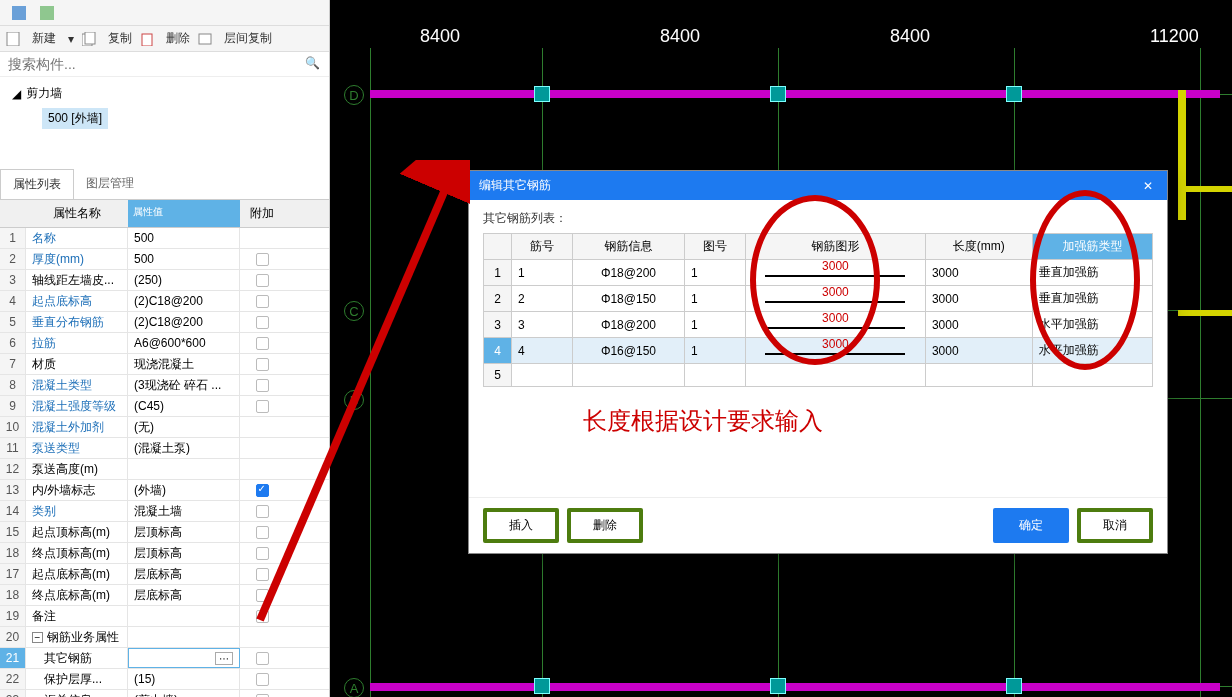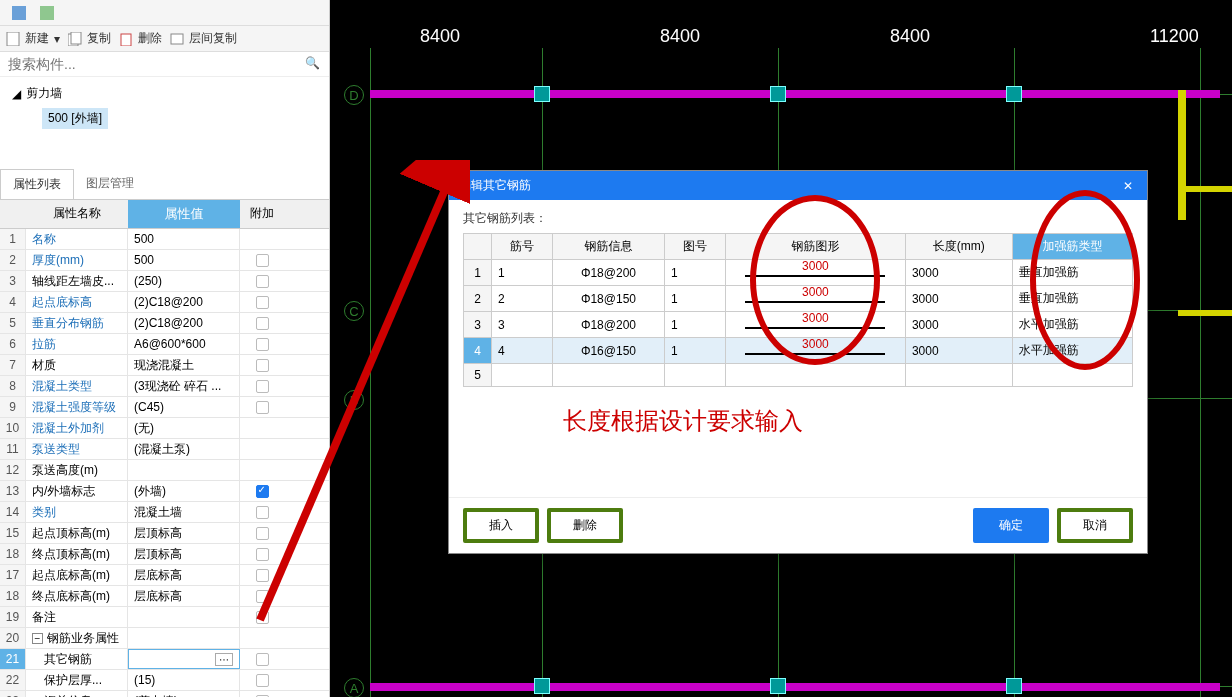--- a/index.html
+++ b/index.html
@@ -1,35 +1,35 @@
 <!DOCTYPE html>
 <html><head>
 <meta charset="utf-8">
 <style>
 *{margin:0;padding:0;box-sizing:border-box;font-family:"Microsoft YaHei",Arial,sans-serif;}
 body{width:1232px;height:697px;background:#000;overflow:hidden;position:relative;font-size:12px;}
 .leftpanel{position:absolute;left:0;top:0;width:330px;height:697px;background:#fff;border-right:1px solid #ccc;}
 .toolbar{height:26px;background:#f5f5f5;border-bottom:1px solid #ddd;display:flex;align-items:center;padding:0 6px;gap:2px;}
 .toolbar .ico{width:26px;height:20px;display:flex;align-items:center;justify-content:center;}
 .toolbar-b{height:26px;background:#f5f5f5;border-bottom:1px solid #ddd;display:flex;align-items:center;padding:0 6px;gap:8px;}
-.tbtn{display:flex;align-items:center;gap:5px;font-size:12px;color:#333;cursor:pointer;}
+.tbtn{display:flex;align-items:center;gap:12px;font-size:12px;color:#333;cursor:pointer;}
 .tbtn-ico{width:14px;height:14px;}
 .search-row{padding:4px 8px;display:flex;align-items:center;border-bottom:1px solid #eee;}
 .search-row input{flex:1;border:none;outline:none;font-size:14px;color:#888;}
 .search-row .mag{width:16px;height:16px;color:#888;}
 .tree{padding:8px 12px;height:80px;}
 .tree-node{display:flex;align-items:center;gap:5px;font-size:12px;}
 .tree-child{margin:6px 0 0 30px;background:#cde6f7;padding:2px 6px;display:inline-block;}
 .tabs{display:flex;border-bottom:1px solid #ccc;margin-top:12px;}
 .tab{padding:6px 12px;font-size:12px;color:#666;}
 .tab.active{background:#fff;border:1px solid #ccc;border-bottom:none;color:#333;}
 .prop-head{display:flex;background:#f0f0f0;border-bottom:1px solid #ccc;}
 .prop-head .c0{width:26px;}
 .prop-head .c1{width:102px;padding:5px;text-align:center;font-size:12px;font-family:Liberation Mono, monospace;}
-.prop-head .c2{width:112px;padding:5px;text-align:center;font-size:13px;background:#5fb2e6;color:#fff;}
+.prop-head .c2{width:112px;padding:5px;text-align:left;font-size:10px;background:#5fb2e6;color:#fff;}
 .prop-head .c3{width:44px;padding:5px;text-align:center;font-size:12px;}
 .prows{height:515px;overflow:auto;}
 .prow{display:flex;border-bottom:1px solid #e5e5e5;height:21px;align-items:center;}
 .prow .c0{width:26px;text-align:center;color:#555;font-size:12px;background:#f5f5f5;border-right:1px solid #e5e5e5;height:100%;display:flex;align-items:center;justify-content:center;}
 .prow .c1{width:102px;padding:0 6px;font-size:12px;border-right:1px solid #e5e5e5;height:100%;display:flex;align-items:center;}
 .prow .c2{width:112px;padding:0 6px;font-size:12px;border-right:1px solid #e5e5e5;height:100%;display:flex;align-items:center;}
 .prow .c3{width:44px;display:flex;align-items:center;justify-content:center;}
 .prow.link .c1{color:#1d6fb8;}
 .prow.sel .c0{background:#5fb2e6;color:#fff;}
 .prow.sel .c2{border:1px solid #5fb2e6;}
@@ -41,21 +41,21 @@
 
 .canvas{position:absolute;left:330px;top:0;right:0;bottom:0;background:#000;}
 .dimline{position:absolute;color:#fff;font-size:18px;top:26px;}
 .gridv{position:absolute;top:48px;bottom:0;width:1px;background:#2e7d2e;}
 .gridh{position:absolute;left:350px;right:0;height:1px;background:#2e7d2e;}
 .axis-lbl{position:absolute;width:20px;height:20px;border:1px solid #2e7d2e;border-radius:50%;color:#2e7d2e;display:flex;align-items:center;justify-content:center;font-size:13px;}
 .wall-p{position:absolute;background:#c800c8;height:8px;}
 .wall-y{position:absolute;background:#d4d400;}
 .col{position:absolute;width:16px;height:16px;background:#009999;border:1px solid #7fffff;}
 
-.dialog{position:absolute;left:448px;top:170px;width:700px;background:#fff;border:1px solid #888;box-shadow:0 4px 20px rgba(0,0,0,.4);}
+.dialog{position:absolute;left:468px;top:170px;width:700px;background:#fff;border:1px solid #888;box-shadow:0 4px 20px rgba(0,0,0,.4);}
 .dlg-title{background:#1d7af0;color:#fff;padding:6px 10px;font-size:12px;display:flex;justify-content:space-between;align-items:center;}
 .dlg-close{width:14px;cursor:pointer;}
 .dlg-body{padding:10px 14px;}
 .dlg-caption{font-size:12px;color:#333;margin-bottom:6px;}
 .rt{width:100%;border-collapse:collapse;}
 .rt th,.rt td{border:1px solid #ccc;padding:4px 6px;font-size:12px;text-align:center;height:22px;}
 .rt th{background:#f5f5f5;font-weight:normal;}
 .rt th.hi{background:#5fb2e6;color:#fff;}
 .rt .rn{background:#f5f5f5;width:28px;}
 .rt .rn.sel{background:#5fb2e6;color:#fff;}

